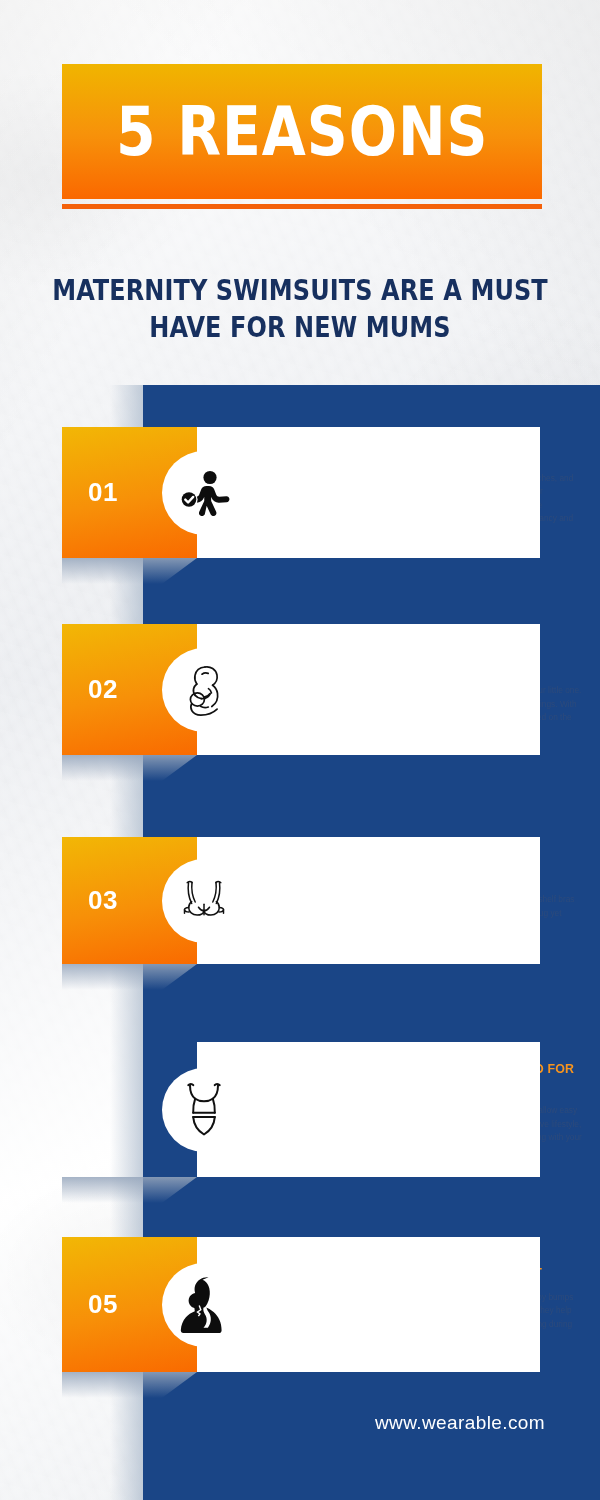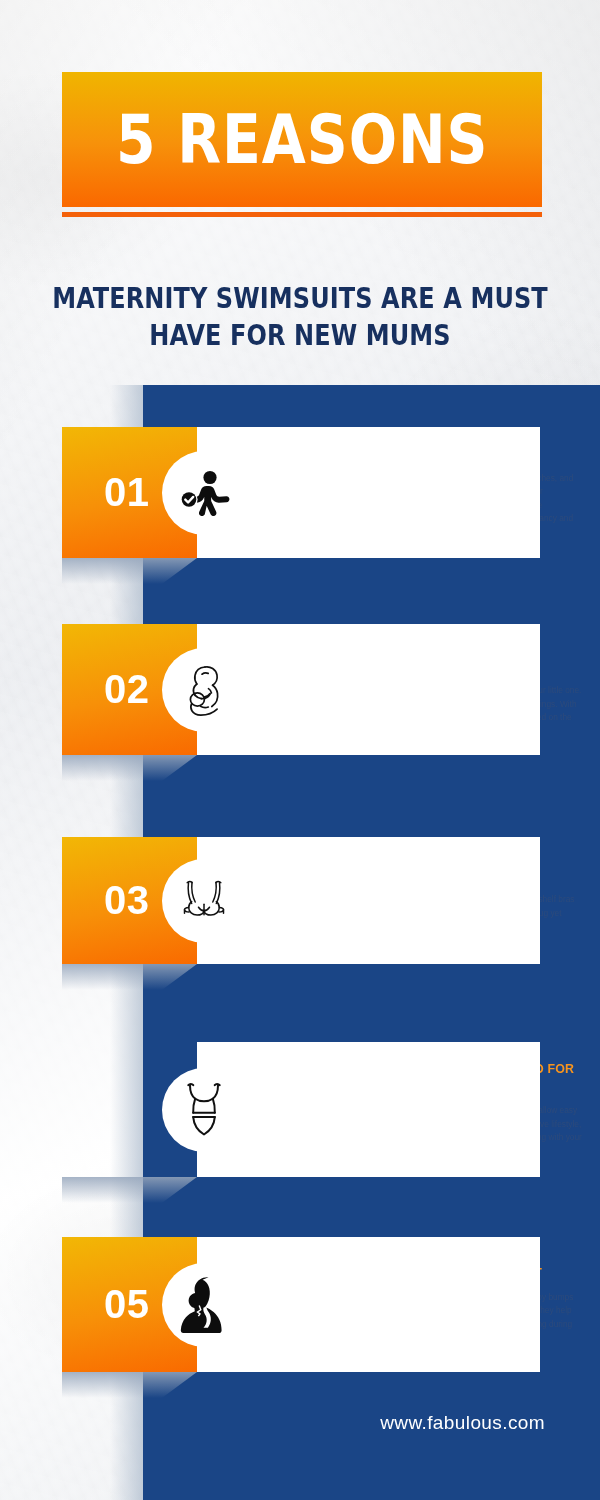--- a/index.html
+++ b/index.html
@@ -27,21 +27,21 @@
     content:"";
     position:absolute; inset:0;
     background:
       radial-gradient(ellipse 220px 160px at 8% 12%, rgba(0,0,0,0.035), rgba(0,0,0,0) 70%),
       radial-gradient(ellipse 260px 200px at 92% 30%, rgba(0,0,0,0.03), rgba(0,0,0,0) 70%),
       radial-gradient(ellipse 200px 150px at 20% 85%, rgba(0,0,0,0.03), rgba(0,0,0,0) 70%),
       radial-gradient(ellipse 180px 140px at 70% 96%, rgba(0,0,0,0.025), rgba(0,0,0,0) 70%);
   }
 
   
-  #header { position:absolute; left:0; top:12px; width:552px; height:385px; }
+  #header { position:absolute; left:0; top:4px; width:552px; height:385px; }
 
   .banner {
     position:absolute; left:62px; top:60px; width:480px; height:135px;
     background:linear-gradient(180deg,#F0B500 0%,#F7920A 52%,#FA6800 100%);
     display:flex; align-items:center; justify-content:center;
   }
   .banner-title {
     color:#ffffff;
     font-size:68px;
     line-height:1;
@@ -90,22 +90,22 @@
   
   .card { position:absolute; left:62px; }
 
   .numbox {
     position:absolute; left:0; top:0; width:135px; height:100%;
     background:linear-gradient(170deg,#F2B705 0%,#F79008 55%,#F96A00 100%);
     display:flex; align-items:center;
     z-index:3;
   }
   .numbox-text {
-    color:#ffffff; font-size:40px; font-weight:bold; letter-spacing:0.5px;
-    padding-left:42px;
+    color:#ffffff; font-size:26px; font-weight:bold; letter-spacing:0.5px;
+    padding-left:26px;
   }
   .numbox-shadow {
     position:absolute; left:0; width:135px; height:26px;
     background:linear-gradient(180deg, rgba(150,166,188,0.85) 0%, rgba(150,166,188,0) 100%);
     clip-path:polygon(0 0, 100% 0, 74% 100%, 0 100%);
     z-index:1;
   }
 
   .whitecard {
     position:absolute; left:135px; top:0; width:343px; height:100%;
@@ -288,13 +288,13 @@
         <path d="M24.2 31.6l1.6 4.1-3.3 2.3 2.5 1.9-1.6 2.3" stroke="#ffffff" stroke-width="1.4" fill="none"></path>
       </g>
     </svg>
   </div>
   <div class="card-body">
     <div class="card-heading">THEY GIVE YOU A CONFIDENCE BOOST</div>
     <div class="card-text">Maternity swimsuits offer a flattering, non-restrictive fit for both baby bumps and postpartum bodies. With various styles, colors, and patterns, they help you feel fabulous, enhancing your confidence and overall well-being during pregnancy and beyond.</div>
   </div>
 </div>
 
-<div id="footer-url">www.fabulous.com</div>
+<div id="footer-url">www.wearable.com</div>
 
 </body></html>

